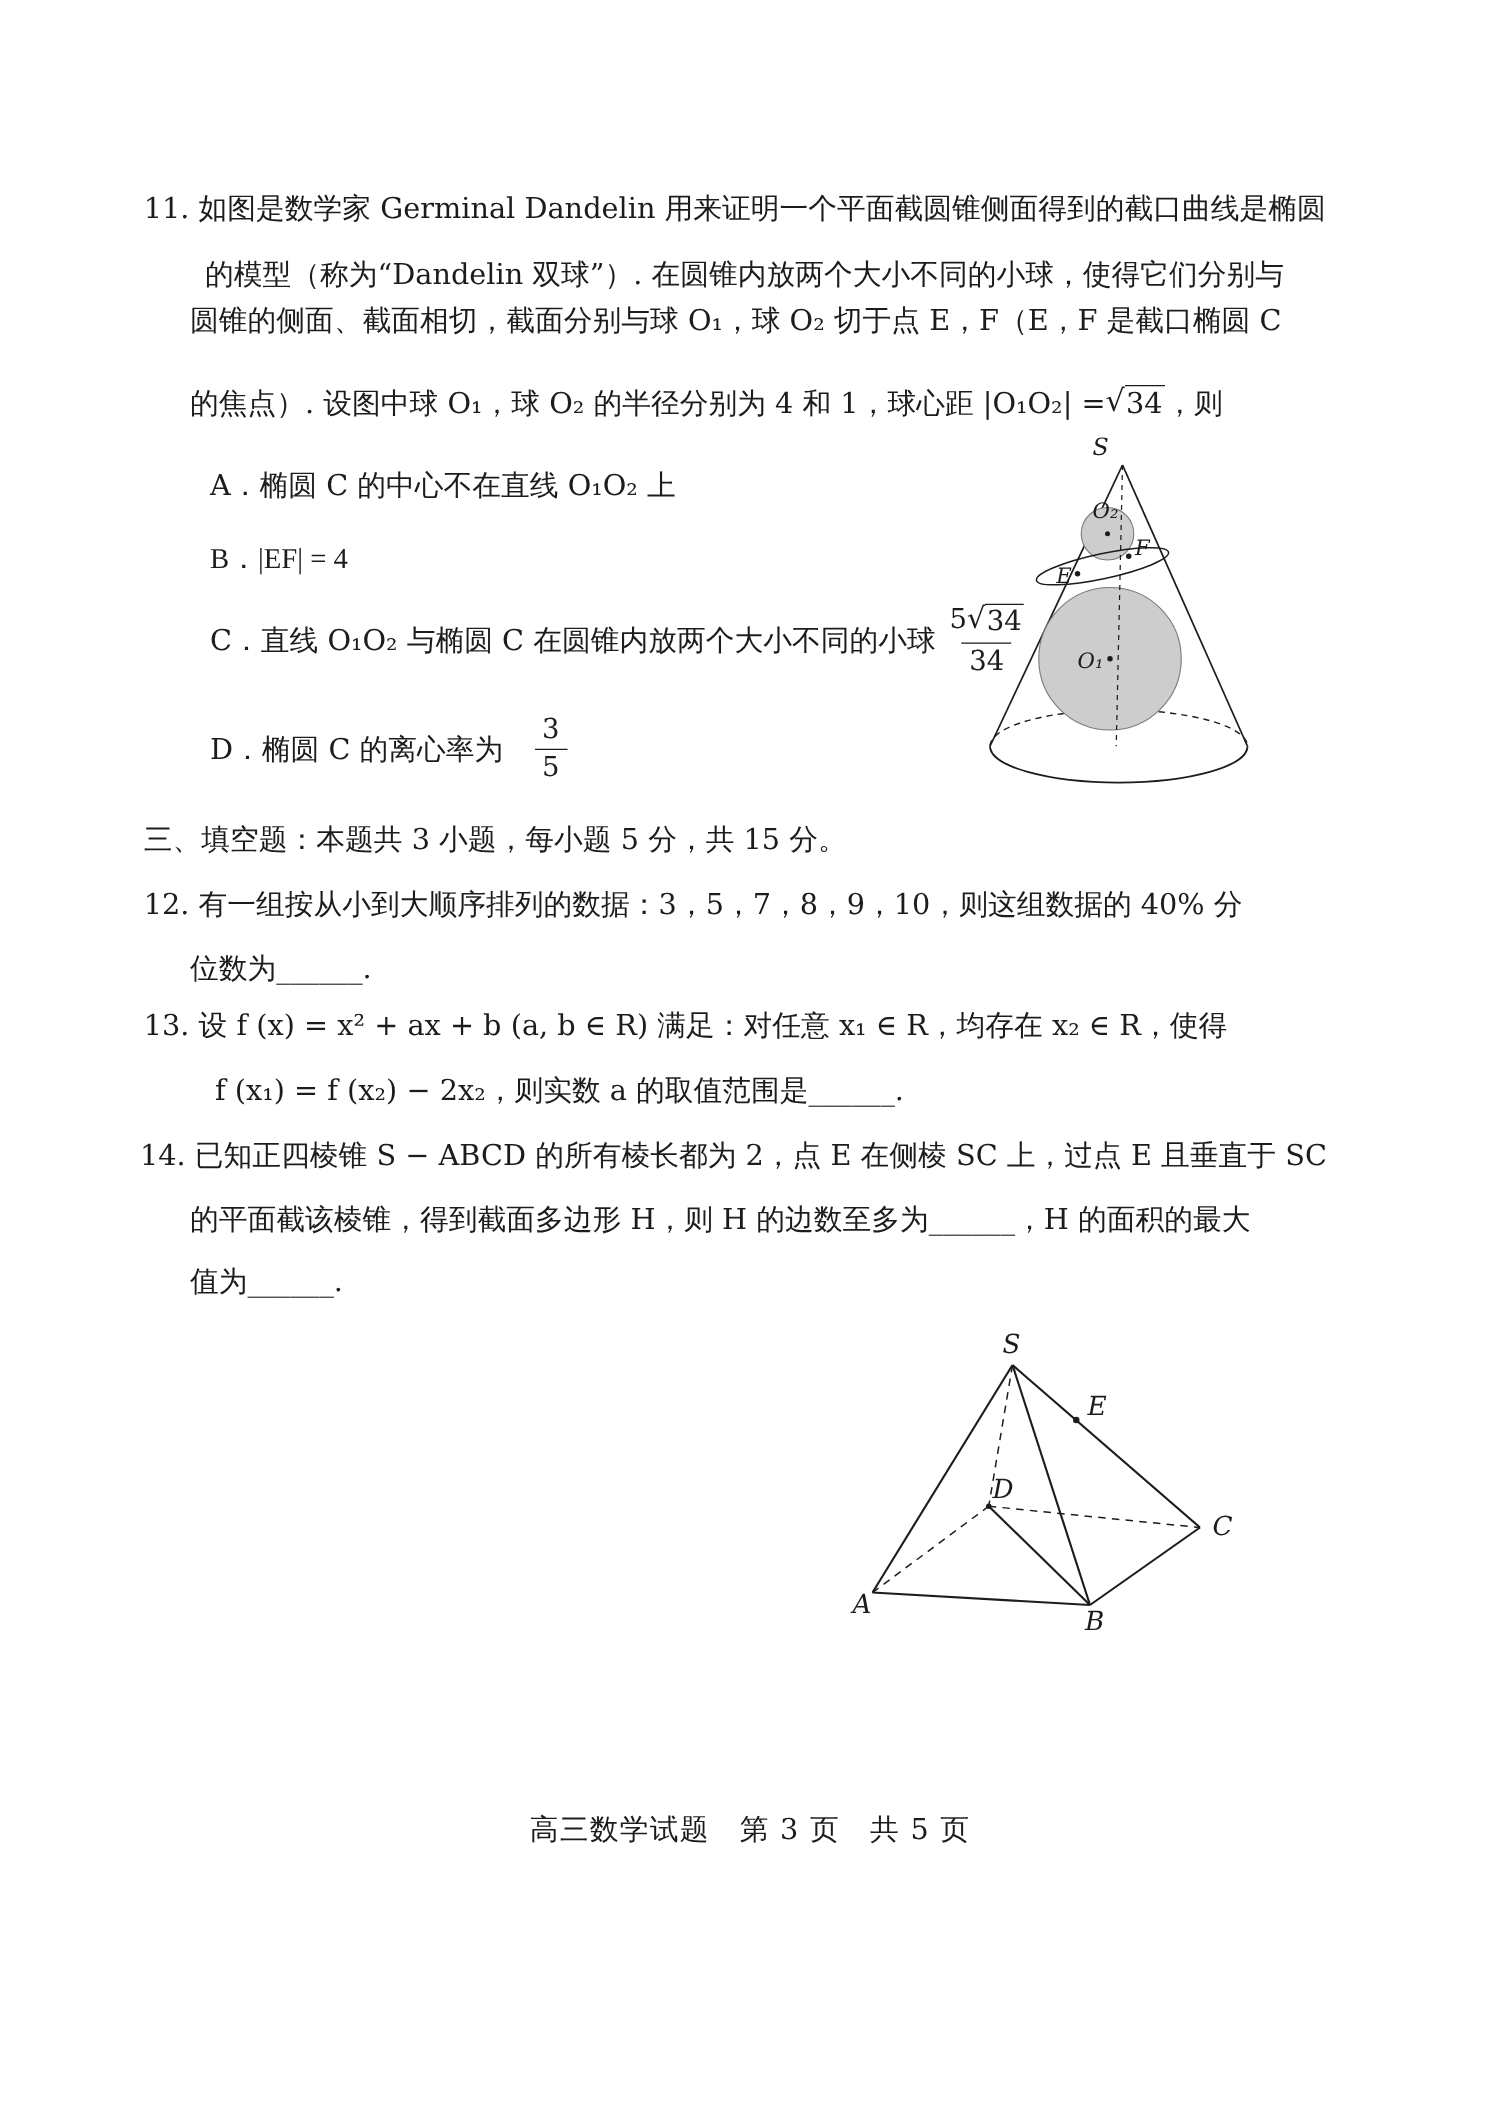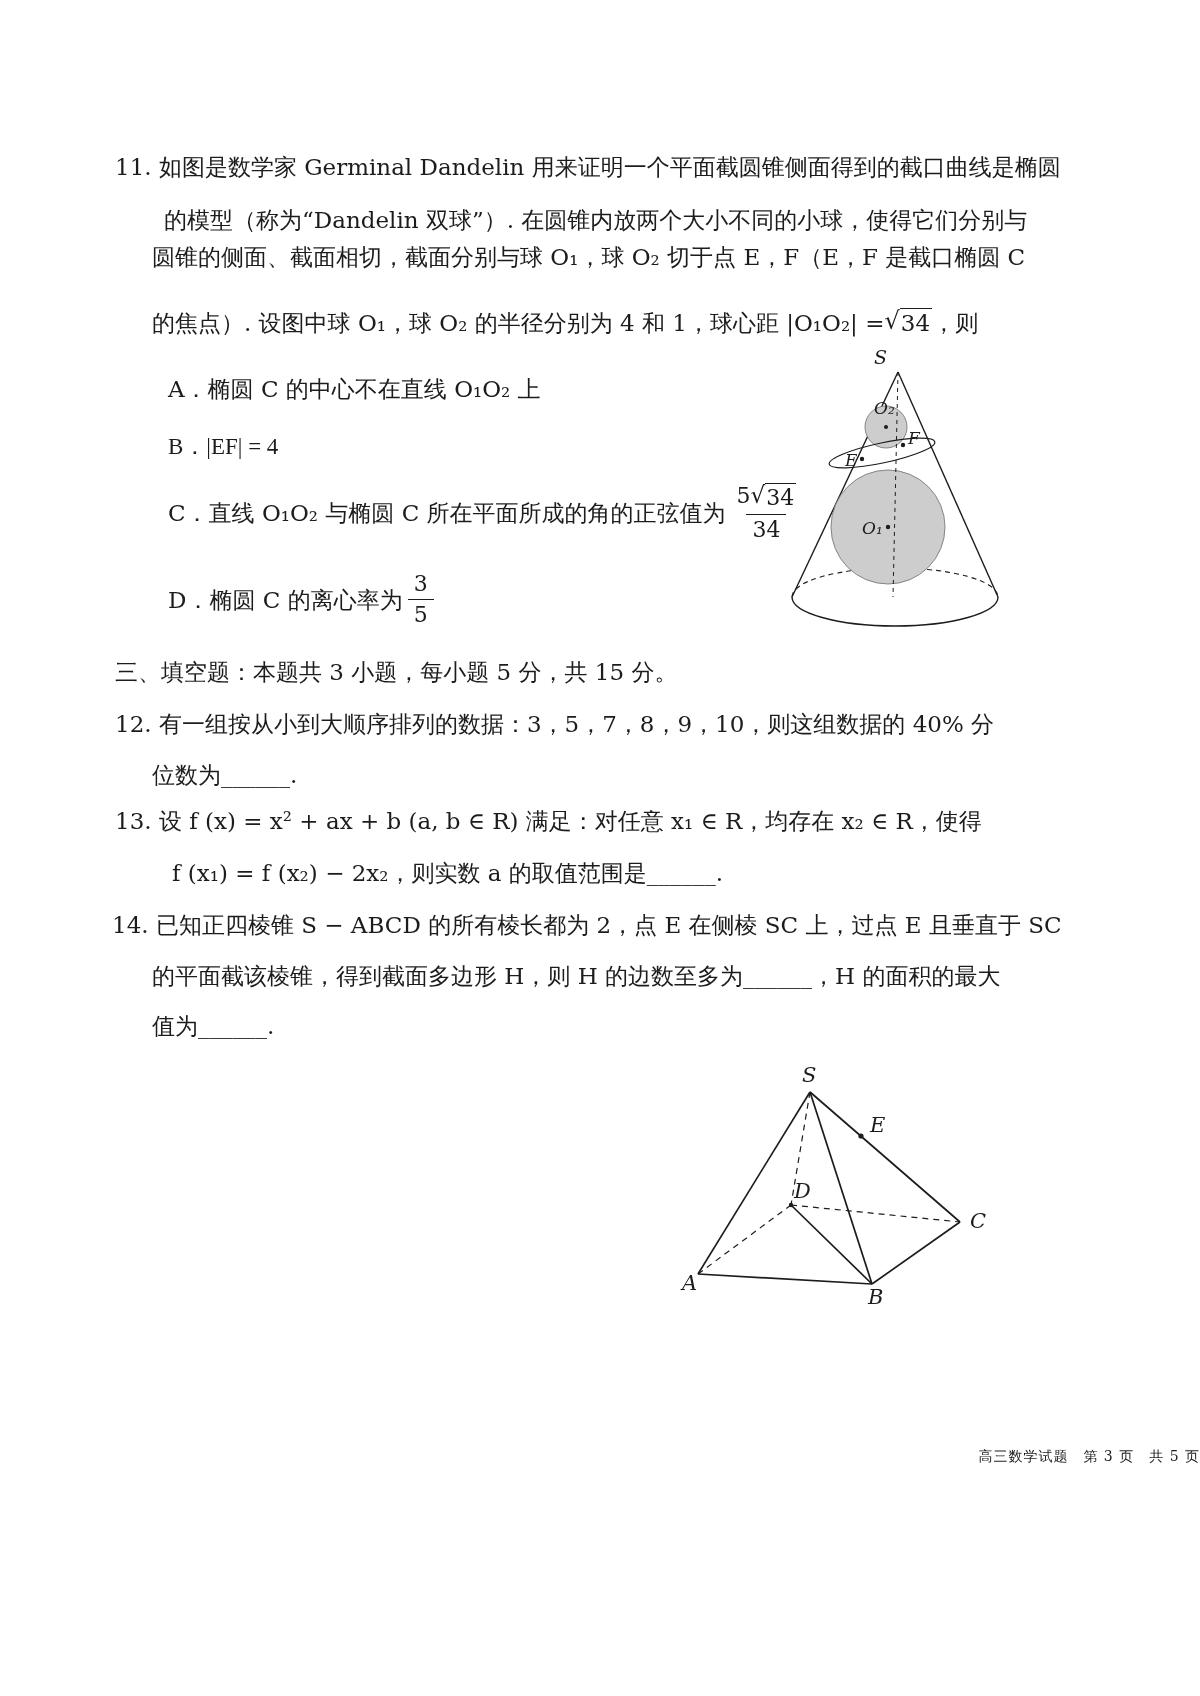--- a/index.html
+++ b/index.html
@@ -28,22 +28,22 @@
   }
   .frac .num { padding:1px 6px 2px 6px; display:inline-flex; align-items:flex-start; }
   .frac .den { padding:2px 6px 1px 6px; border-top:1.7px solid #1c1c1c; }
   .sqrt { display:inline-flex; align-items:flex-start; white-space:nowrap; }
   .sqrt-sign { font-size:1.05em; line-height:1.1; }
   .radicand { border-top:1.7px solid #1c1c1c; padding:0 2px 0 1px; line-height:1.25; }
   .footer {
     position:absolute;
     left:0; top:1448px;
     width:100%;
-    text-align:right;
-    font-size:14px;
+    text-align:center;
+    font-size:23px;
     letter-spacing:1px;
   }
   svg text {
     font-family:"DejaVu Serif","Liberation Serif",serif;
     font-style:italic;
     fill:#1c1c1c;
   }
 </style>
 </head>
 <body>
@@ -58,34 +58,34 @@
     <span class="sqrt-sign">√</span>
     <span class="radicand">34</span>
   </span>
   <span>，则</span>
 </div>
 
 <div class="line" style="left:168px; top:372px;">A．椭圆 C 的中心不在直线 O₁O₂ 上</div>
 <div class="line" style="left:168px; top:430px;font-family:Liberation Serif, serif;">B．|EF| = 4</div>
 
 <div class="line line-flex" style="left:168px; top:482px;">
-  <span>C．直线 O₁O₂ 与椭圆 C 所在平面所成的角的正弦值为</span>
+  <span>C．直线 O₁O₂ 与椭圆 C 在圆锥内放两个大小不同的小球</span>
   <span class="frac">
     <span class="num">
       <span>5</span>
       <span class="sqrt">
         <span class="sqrt-sign">√</span>
         <span class="radicand">34</span>
       </span>
     </span>
     <span class="den">34</span>
   </span>
 </div>
 
-<div class="line line-flex" style="left:168px; top:570px;">
+<div class="line line-flex" style="left:168px; top:570px;gap:20px;">
   <span>D．椭圆 C 的离心率为</span>
   <span class="frac">
     <span class="num">3</span>
     <span class="den">5</span>
   </span>
 </div>
 
 <svg width="250" height="300" viewBox="0 0 250 300" style="position:absolute; left:762px; top:348px;">
 
   <line x1="136" y1="24" x2="30" y2="249" stroke="#1c1c1c" stroke-width="1.4"></line>

